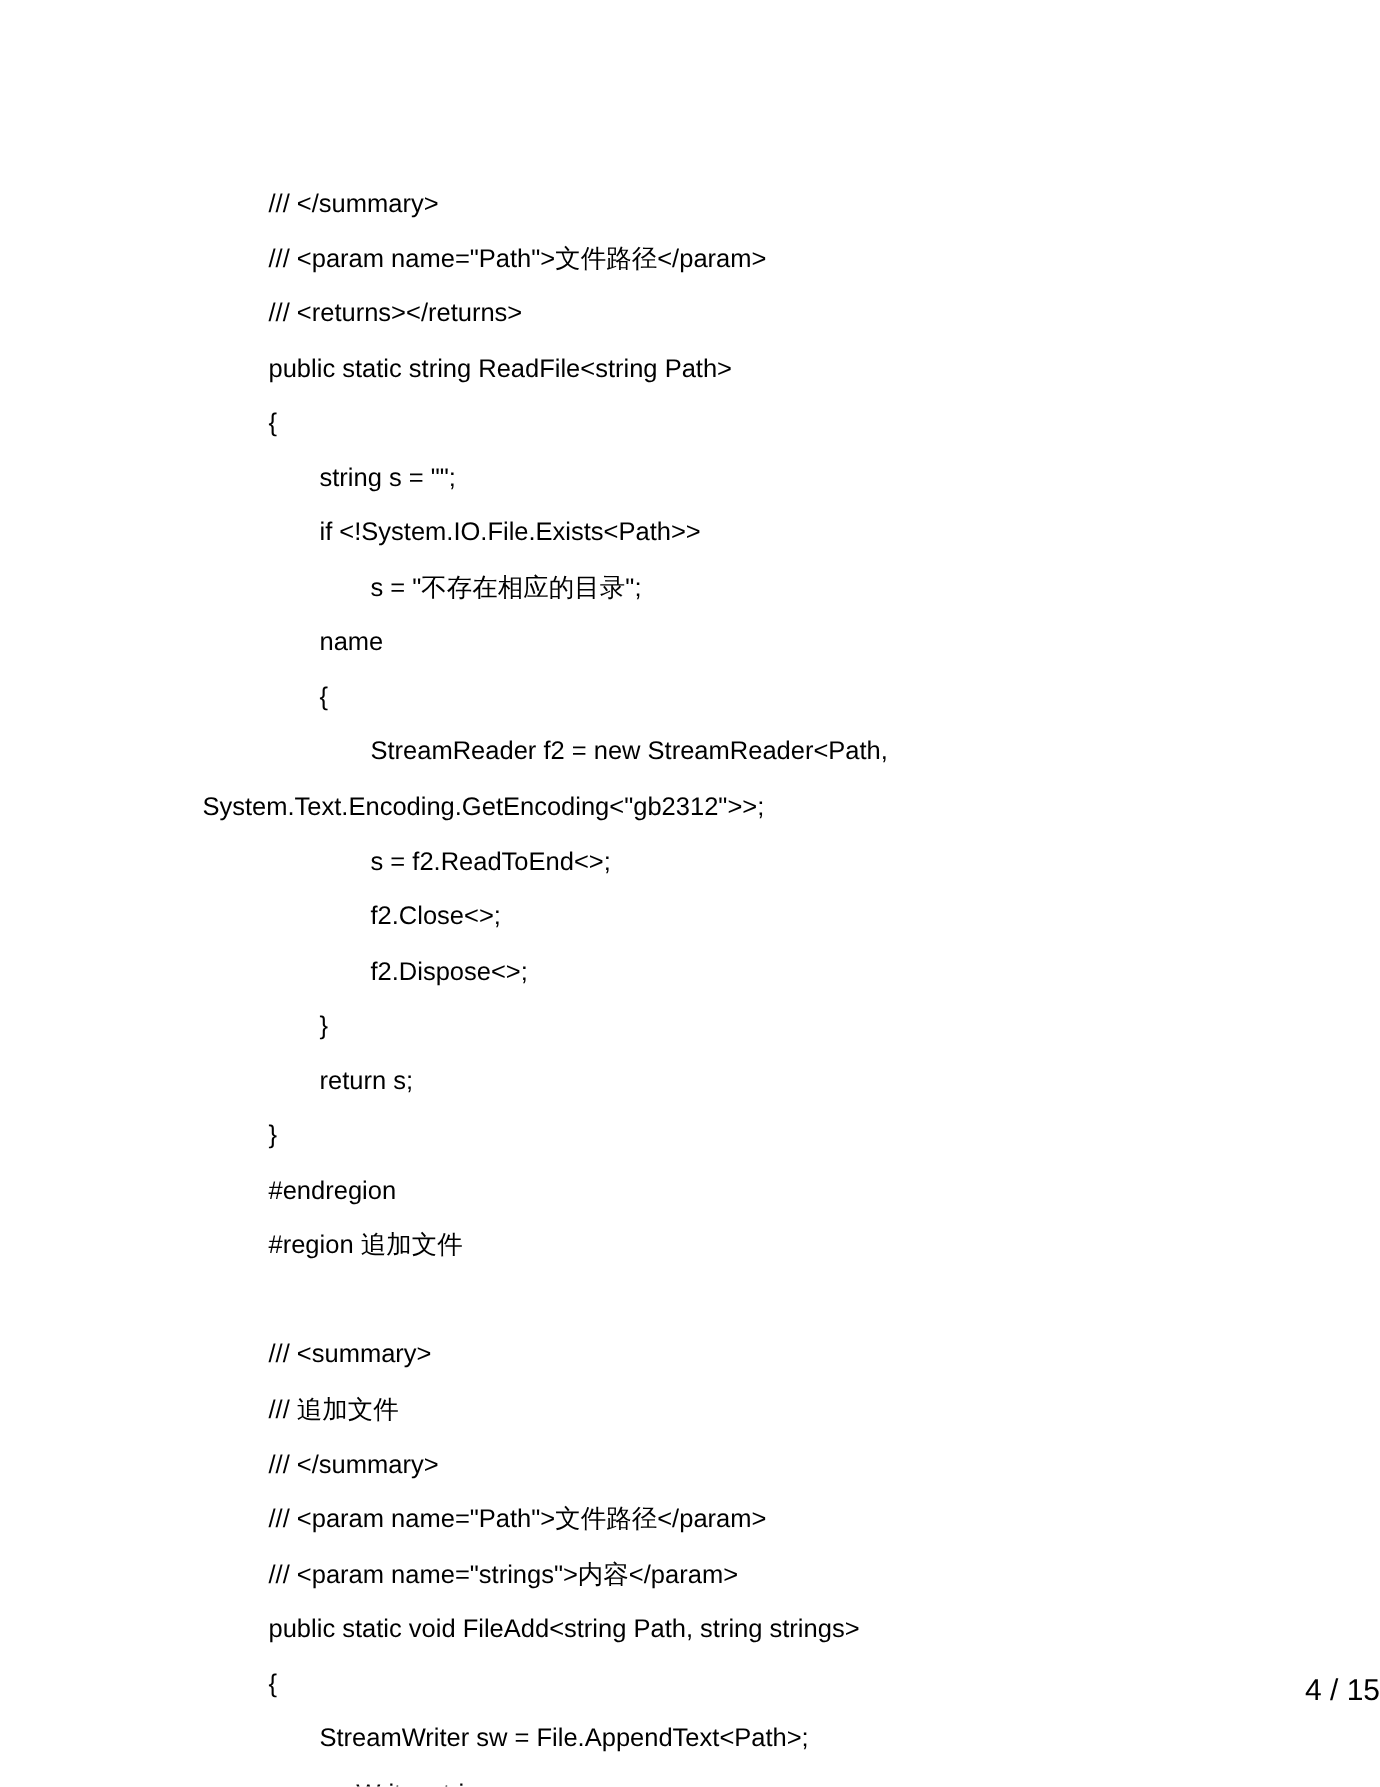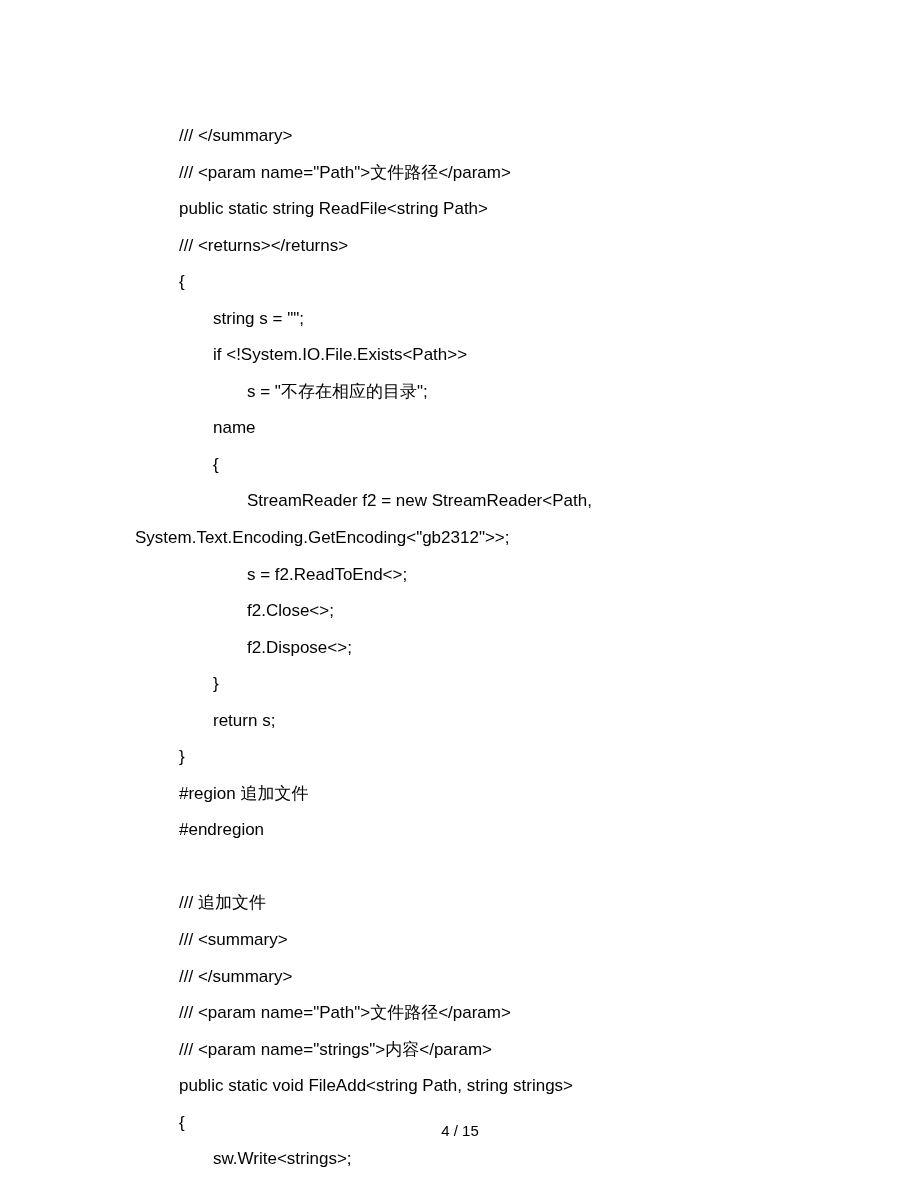--- a/index.html
+++ b/index.html
@@ -19,61 +19,62 @@
     .code-line {
       line-height: 2.15;
       white-space: pre;
       font-family: Liberation Sans, sans-serif;
     }
     .page-number {
       position: absolute;
       bottom: 52px;
       left: 0;
       right: 0;
-      text-align: center;
-      font-size: 15px;
+      text-align: right;
+      font-size: 20px;
       color: #000;
     }
     .indent0 { padding-left: 0; }
     .indent1 { padding-left: 44px; }
     .indent2 { padding-left: 78px; }
     .indent3 { padding-left: 112px; }
   </style>
 </head>
 <body>
 
 <div class="page">
   <div id="code-container">
       <div class="code-line indent1">/// &lt;/summary&gt;</div>
       <div class="code-line indent1">/// &lt;param name="Path"&gt;文件路径&lt;/param&gt;</div>
+      <div class="code-line indent1">/// &lt;returns&gt;&lt;/returns&gt;</div>
       <div class="code-line indent1">public static string ReadFile&lt;string Path&gt;</div>
-      <div class="code-line indent1">/// &lt;returns&gt;&lt;/returns&gt;</div>
       <div class="code-line indent1">{</div>
       <div class="code-line indent2">string s = "";</div>
       <div class="code-line indent2">if &lt;!System.IO.File.Exists&lt;Path&gt;&gt;</div>
       <div class="code-line indent3">s = "不存在相应的目录";</div>
       <div class="code-line indent2">name</div>
       <div class="code-line indent2">{</div>
       <div class="code-line indent3">StreamReader f2 = new StreamReader&lt;Path,</div>
       <div class="code-line indent0">System.Text.Encoding.GetEncoding&lt;"gb2312"&gt;&gt;;</div>
       <div class="code-line indent3">s = f2.ReadToEnd&lt;&gt;;</div>
       <div class="code-line indent3">f2.Close&lt;&gt;;</div>
       <div class="code-line indent3">f2.Dispose&lt;&gt;;</div>
       <div class="code-line indent2">}</div>
       <div class="code-line indent2">return s;</div>
       <div class="code-line indent1">}</div>
+      <div class="code-line indent1">#endregion</div>
       <div class="code-line indent1">#region 追加文件</div>
-      <div class="code-line indent1">#endregion</div>
       <div class="code-line indent1">&nbsp;</div>
+      <div class="code-line indent1">/// &lt;summary&gt;</div>
       <div class="code-line indent1">/// 追加文件</div>
-      <div class="code-line indent1">/// &lt;summary&gt;</div>
       <div class="code-line indent1">/// &lt;/summary&gt;</div>
       <div class="code-line indent1">/// &lt;param name="Path"&gt;文件路径&lt;/param&gt;</div>
       <div class="code-line indent1">/// &lt;param name="strings"&gt;内容&lt;/param&gt;</div>
       <div class="code-line indent1">public static void FileAdd&lt;string Path, string strings&gt;</div>
       <div class="code-line indent1">{</div>
+      <div class="code-line indent2">StreamWriter sw = File.AppendText&lt;Path&gt;;</div>
       <div class="code-line indent2">sw.Write&lt;strings&gt;;</div>
     </div>
 </div>
 
 <div class="page-number">
   <span>4</span><span> / </span><span>15</span>
 </div>
 
 </body></html>

